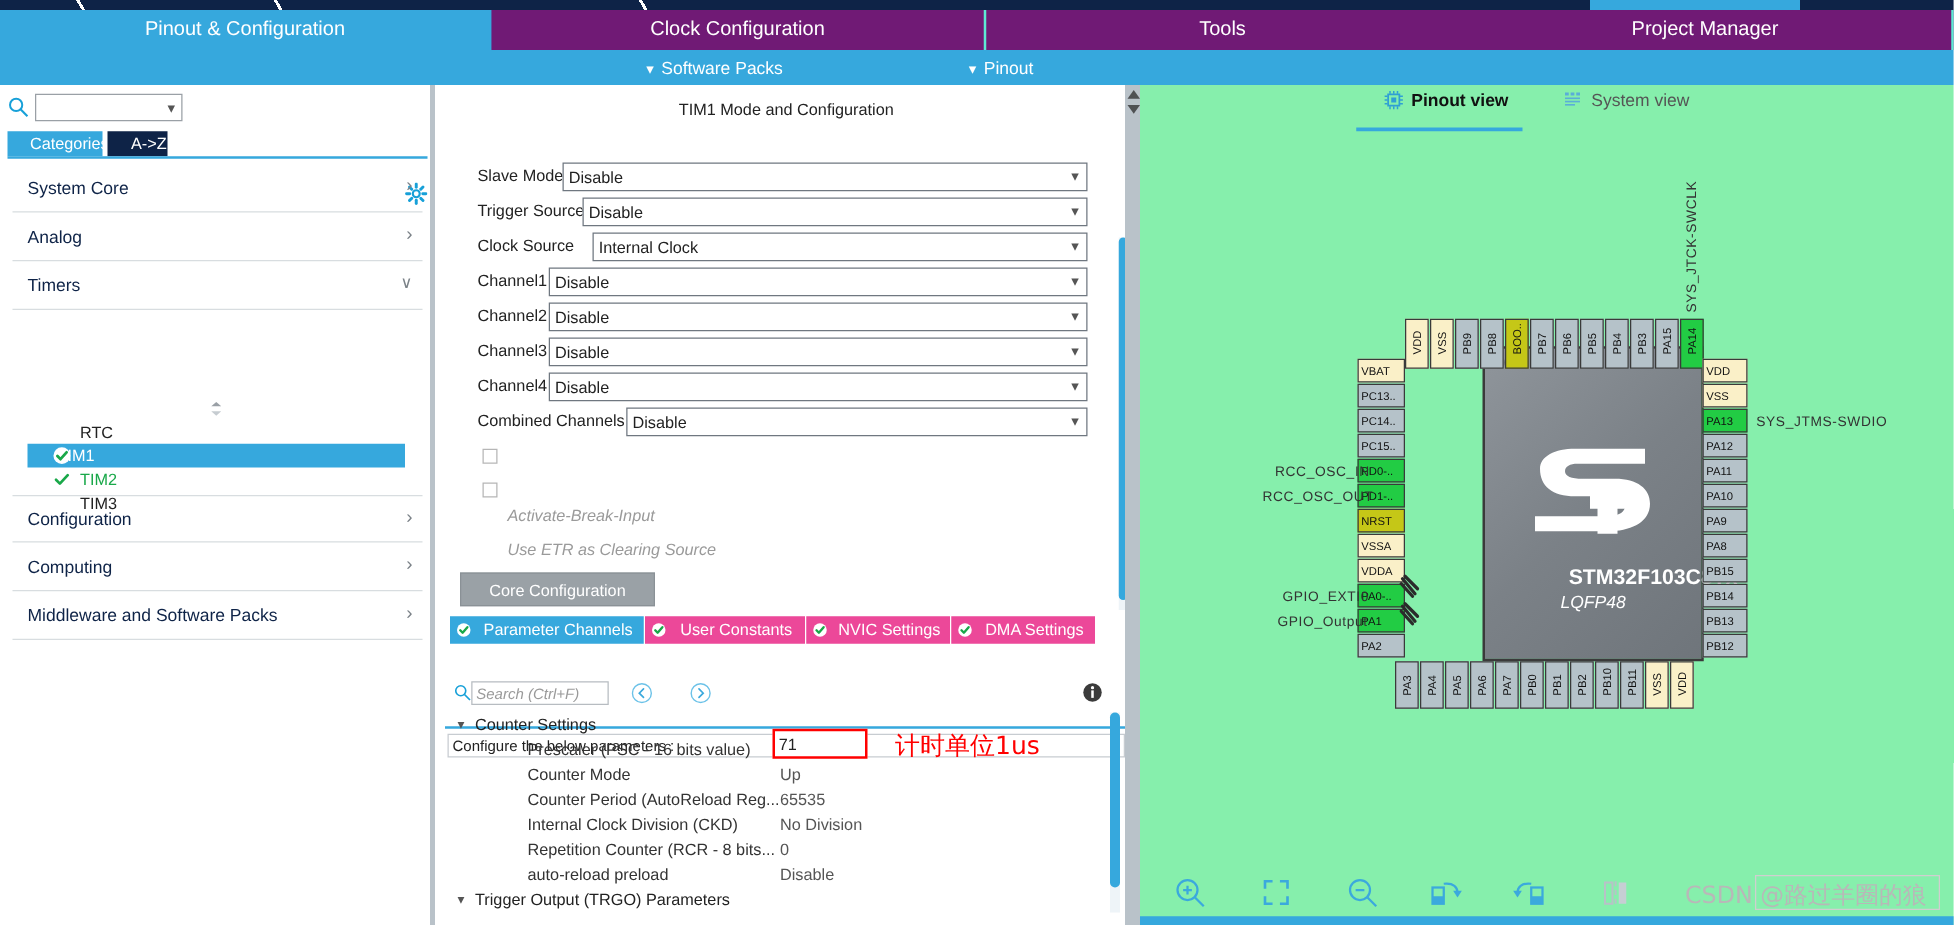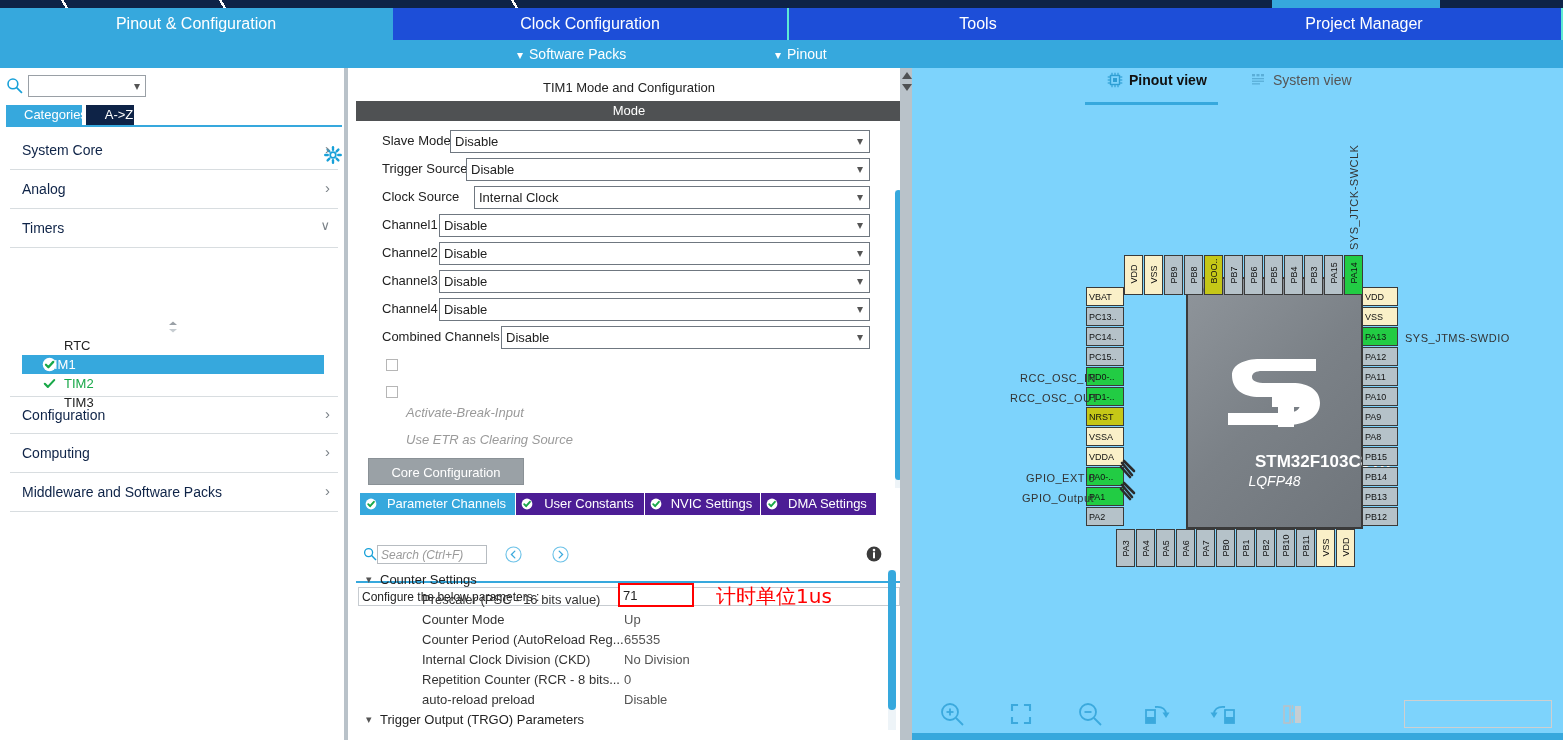--- a/index.html
+++ b/index.html
@@ -17,21 +17,21 @@
   
   .menustrip {
     position: absolute; left:0; top:0; width:1563px; height:8px;
     background: #0e2347;
   }
   .menustrip .mslash { position:absolute; top:0; width:9px; height:8px;
       background: linear-gradient(60deg, transparent 40%, #fff 40%, #fff 60%, transparent 60%); }
   .menustrip .msel { position:absolute; top:0; left:1272px; width:168px; height:8px; background:#36a8dd; }
 
   
-  .tabbar { position:absolute; left:0; top:8px; width:1563px; height:32px; background:#1d4ed8; display:flex; }
+  .tabbar { position:absolute; left:0; top:8px; width:1563px; height:32px; background:#701a75; display:flex; }
   .tabbar .tab {
     height:32px; line-height:32px; text-align:center; color:#fff;
     font-size:16px; border-right:2px solid #5eead4;
   }
   .tabbar .tab.active { background:#36a8dd; border-right:1px solid #36a8dd; }
 
   
   .subbar { position:absolute; left:0; top:40px; width:1563px; height:28px; background:#36a8dd; }
   .subbar .sbitem { position:absolute; top:0; height:28px; line-height:28px; color:#fff; font-size:14px; }
   .subbar .chev { display:inline-block; margin-right:6px; font-size:12px; }
@@ -92,21 +92,21 @@
 
   .mode-scroll { position:absolute; left:539px; top:122px; width:7px; height:298px; background:#eef4f8; }
   .mode-scroll .thumb { position:absolute; left:0; top:0; width:7px; height:290px; background:#36a8dd; border-radius:4px; }
 
   .resetbtn { position:absolute; left:12px; top:456px; width:156px; height:27px;
       background:#9aa1a6; color:#fff; font-size:13px; text-align:center; line-height:27px;
       border:1px solid #8a9196; }
 
   .ctabs { position:absolute; left:0; top:492px; height:22px; }
   .ctab { position:absolute; top:0; height:22px; line-height:22px; font-size:13px; color:#fff;
-      background:#4c1d95; text-align:center; padding-left:18px; }
+      background:#ec4899; text-align:center; padding-left:18px; }
   .ctab.sel { background:#36a8dd; }
   .ctab .dot { position:absolute; left:5px; top:5px; width:12px; height:12px; }
   .ctabline { position:absolute; left:0; top:513px; width:546px; height:2px; background:#36a8dd; }
 
   .cfgline { position:absolute; left:2px; top:519px; width:542px; height:19px; line-height:19px;
       border:1px solid #c7ccd1; font-size:12px; color:#222; padding-left:3px; background:#fff; }
   .searchbox { position:absolute; left:377px; top:545px; width:110px; height:19px;
       border:1px solid #b7bcc1; background:#fff; font-size:12px; color:#9a9a9a; font-style:italic;
       line-height:19px; padding-left:3px; }
   .navbtn { position:absolute; top:546px; width:17px; height:17px; }
@@ -125,21 +125,21 @@
   .tree-scroll { position:absolute; left:888px; top:570px; width:8px; height:160px; background:#eef4f8; }
   .tree-scroll .thumb { position:absolute; left:0; top:0; width:8px; height:140px; background:#36a8dd; border-radius:4px; }
 
   
   .splitter { position:absolute; left:900px; top:68px; width:12px; height:672px; background:#b9c2c9; }
   .splitter .ar { position:absolute; left:2px; width:0; height:0; }
   .splitter .up { top:4px; border-left:5px solid transparent; border-right:5px solid transparent; border-bottom:7px solid #4f5153; }
   .splitter .dn { top:16px; border-left:5px solid transparent; border-right:5px solid transparent; border-top:7px solid #4f5153; }
 
   
-  .rpanel { position:absolute; left:912px; top:68px; width:651px; height:672px; background:#7dd3fc;text-align:right; }
+  .rpanel { position:absolute; left:912px; top:68px; width:651px; height:672px; background:#86efac;text-align:right; }
   .vtab { position:absolute; top:0; height:24px; line-height:24px; font-size:14px; padding-left:22px; }
   .vtab.sel { color:#111; font-weight:bold; }
   .vtab.unsel { color:#555; }
   .vtab .vi { position:absolute; left:0; top:4px; width:16px; height:16px; }
   .vtabline { position:absolute; left:173px; top:34px; width:133px; height:3px; background:#36a8dd; }
 
   
   .chipwrap { position:absolute; left:0; top:0; width:651px; height:672px; }
   .pin { position:absolute; border:1px solid #3a3a3a; font-size:9px;
       font-family:"Liberation Sans", sans-serif; color:#111; overflow:hidden; }
@@ -293,21 +293,20 @@
       <span class="arw">›</span>
     </div>
     <div class="cat" style="top:406px">
       <span class="lbl">Middleware and Software Packs</span>
       <span class="arw">›</span>
     </div>
   </div>
 
   <div class="mid">
     <div class="panel-title">TIM1 Mode and Configuration</div>
-    <div class="band" style="top:33px">Mode</div>
 
     <div class="moderow" style="left:0;top:62px;width:546px">
       <span class="mlbl" style="left:26px">Slave Mode</span>
       <div class="combo" style="left:94px;width:420px">
         <span class="cv">Disable</span>
         <span class="cchev">▾</span>
       </div>
     </div>
     <div class="moderow" style="left:0;top:90px;width:546px">
       <span class="mlbl" style="left:26px">Trigger Source</span>
@@ -680,14 +679,15 @@
       <rect x="8" y="8" width="6" height="17" fill="none" stroke="#b8c1c7" stroke-width="1.6"></rect>
       <rect x="19" y="8" width="6" height="17" fill="#c6ced3"></rect>
       <line x1="16.5" y1="7" x2="16.5" y2="11" stroke="#b8c1c7" stroke-width="1.5"></line>
       <line x1="16.5" y1="14" x2="16.5" y2="18" stroke="#b8c1c7" stroke-width="1.5"></line>
       <line x1="16.5" y1="21" x2="16.5" y2="25" stroke="#b8c1c7" stroke-width="1.5"></line>
     </svg>
   </div>
   <div class="bblue"></div>
 
   <div class="wmbox"></div>
+  <div class="watermark">CSDN @路过羊圈的狼</div>
 
 </div>
 
 </body></html>

